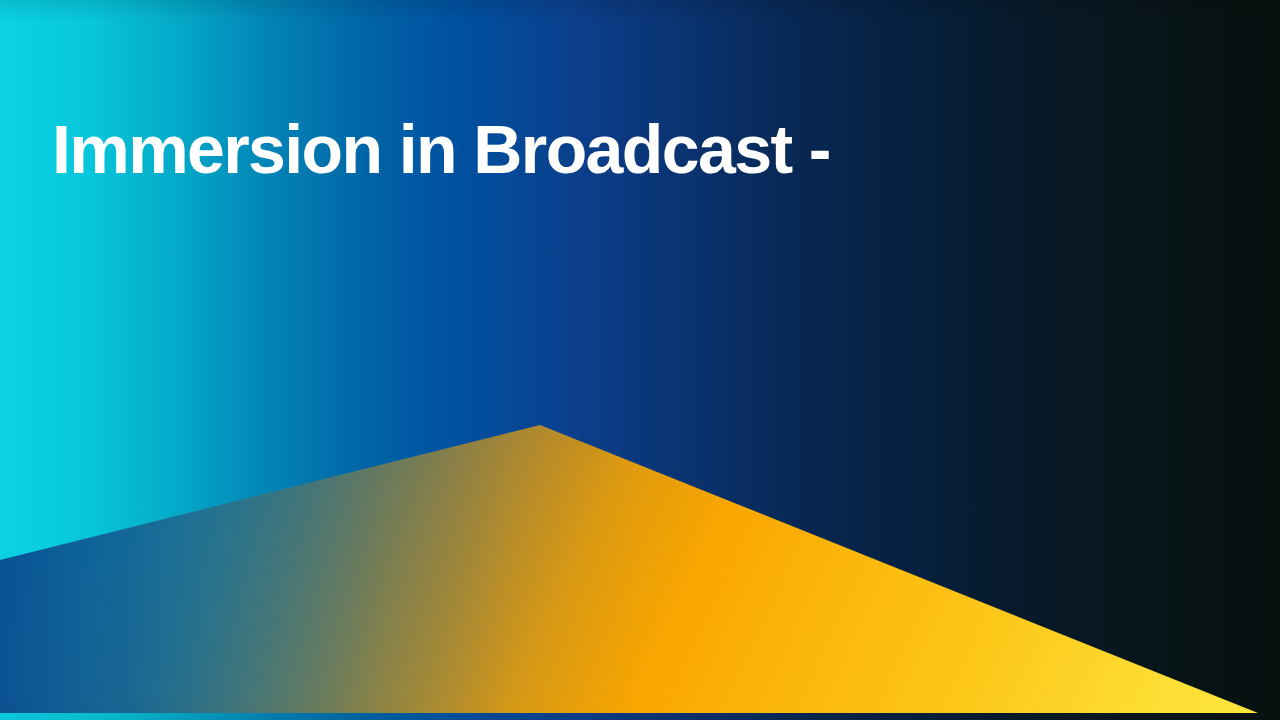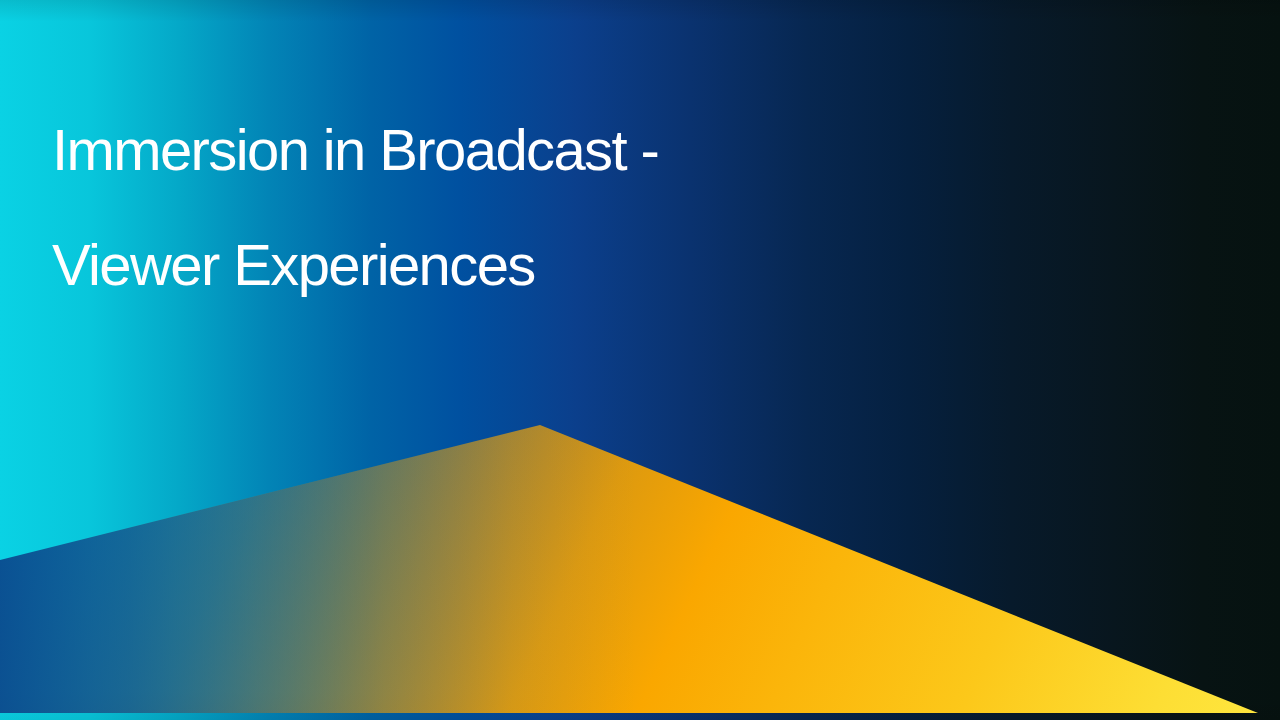--- a/index.html
+++ b/index.html
@@ -97,35 +97,34 @@
   .title-block {
     position: absolute;
     left: 52px;
     top: 92px;
     width: 1210px;
   }
 
   .title-line {
     display: block;
     color: #ffffff;
-    font-size: 58px;
+    font-size: 68px;
     line-height: 115px;
-    font-weight: 400;
+    font-weight: 700;
     letter-spacing: -1.6px;
     white-space: nowrap;
   }
 </style>
 </head>
 <body>
 
 <div id="slide">
 
   <div class="bg-gradient"></div>
   <div class="bg-vshade"></div>
 
   <div class="accent-triangle"></div>
 
   <div class="title-block">
     <span class="title-line">Immersion in Broadcast -</span>
-    <span class="title-line">Viewer Experiences</span>
   </div>
 
 </div>
 
 </body></html>

